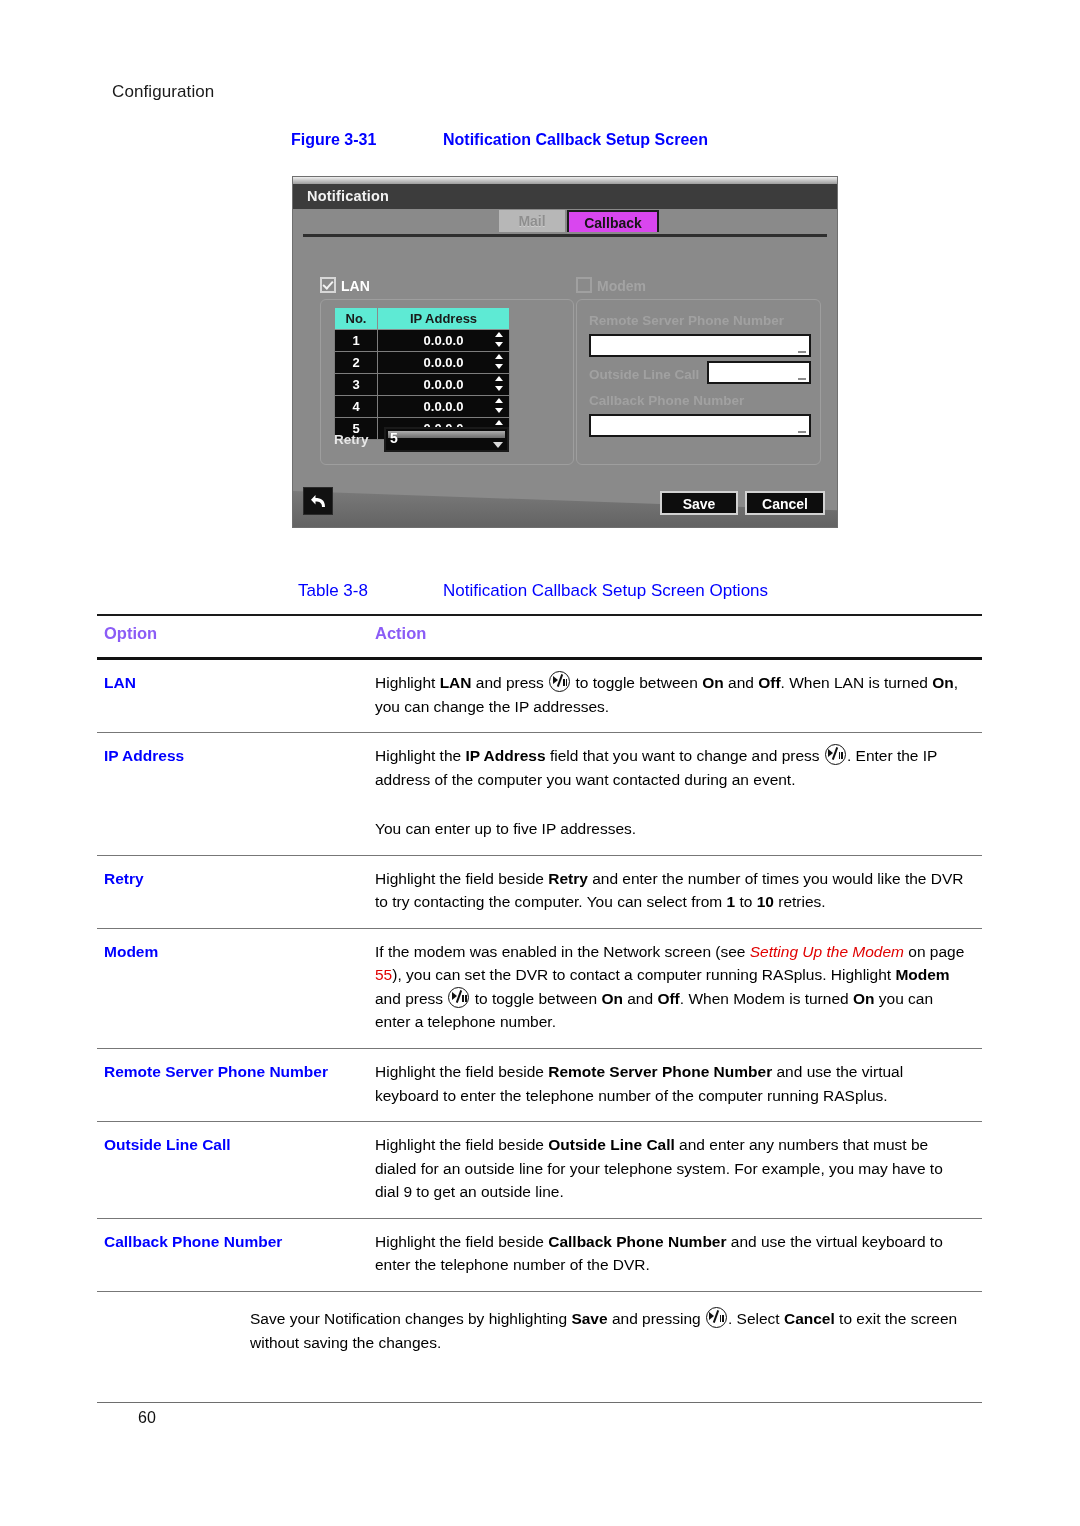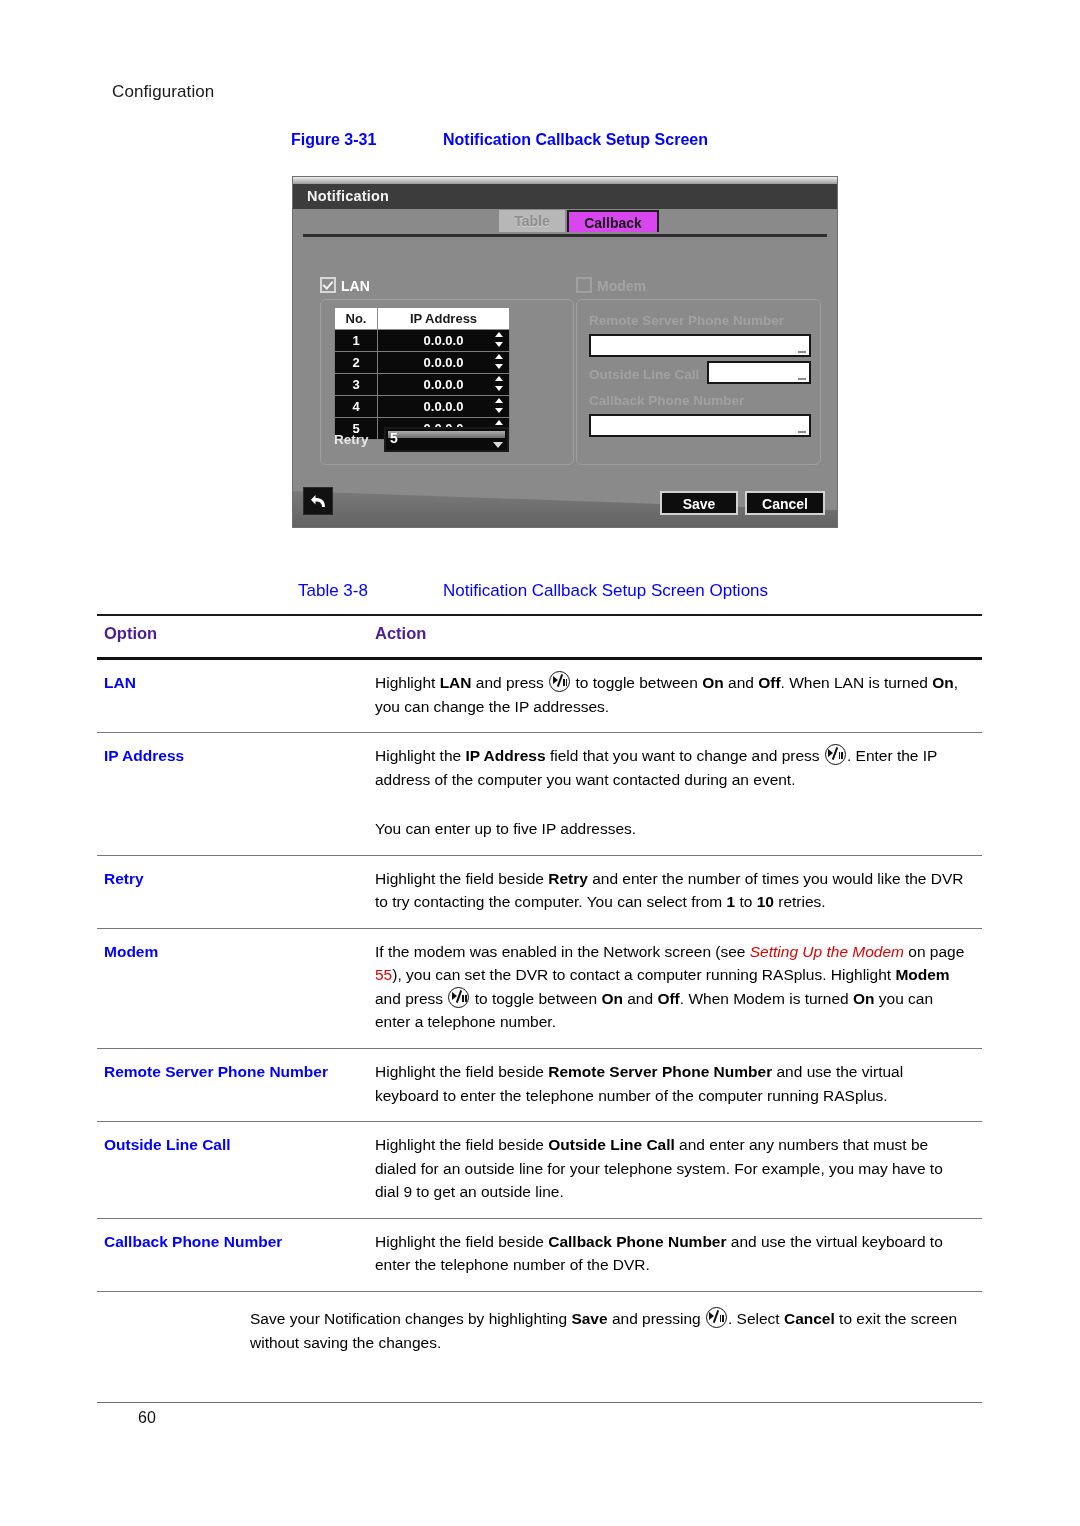--- a/index.html
+++ b/index.html
@@ -164,21 +164,21 @@
   .iptable {
     position: absolute;
     left: 41px;
     top: 98px;
     width: 176px;
     border-collapse: collapse;
     font-size: 13px;
     font-weight: bold;
   }
   .iptable th {
-    background: #ffffff;
+    background: #5eead4;
     color: #1a1a1a;
     height: 19px;
     font-size: 13px;
     border: 1px solid #8a8a8a;
   }
   .iptable th.no { width: 40px; }
   .iptable td {
     background: #0a0a0a;
     color: #ffffff;
     height: 19px;
@@ -331,21 +331,21 @@
     table-layout: fixed;
   }
   .opt-table col.c1 { width: 271px; }
   .opt-table col.c2 { width: 614px; }
 
   .opt-table th {
     text-align: left;
     vertical-align: top;
     font-size: 16.5px;
     font-weight: bold;
-    color: #4c1d95;
+    color: #8b5cf6;
     padding: 8px 0 14px 7px;
     border-top: 2.5px solid #1a1a1a;
     border-bottom: 3px solid #111111;
   }
   .opt-table td {
     vertical-align: top;
     padding: 11px 12px 14px 7px;
     border-bottom: 1.5px solid #777777;
     font-size: 15.5px;
     line-height: 1.52;
@@ -436,21 +436,21 @@
     <span class="fig-num">Figure 3-31</span><span>Notification Callback Setup Screen</span>
   </div>
 
   <div class="dvr">
     <div class="dvr-topbevel"></div>
     <div class="dvr-titlebar">Notification</div>
 
     <div class="dvr-body">
 
       <div class="dvr-tabstrip">
-        <div class="dvr-tab mail">Table</div>
+        <div class="dvr-tab mail">Mail</div>
         <div class="dvr-tab callback">Callback</div>
       </div>
 
       <div class="dvr-check lan">
         <span class="box checked"></span><span>LAN</span>
       </div>
 
       <div class="dvr-check modem">
         <span class="box"></span><span>Modem</span>
       </div>

